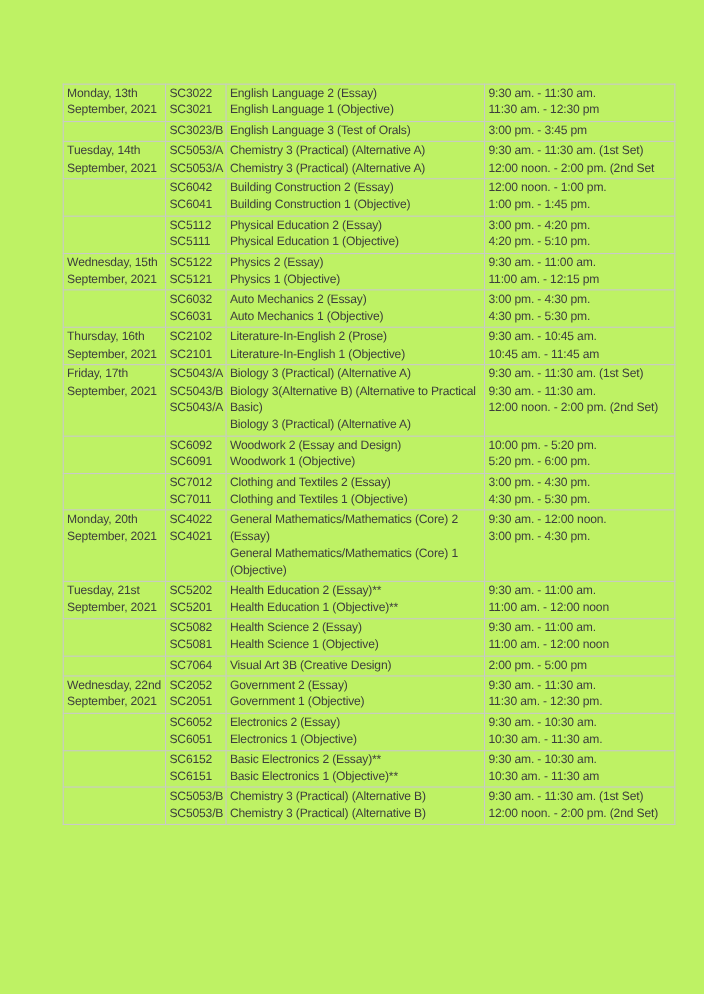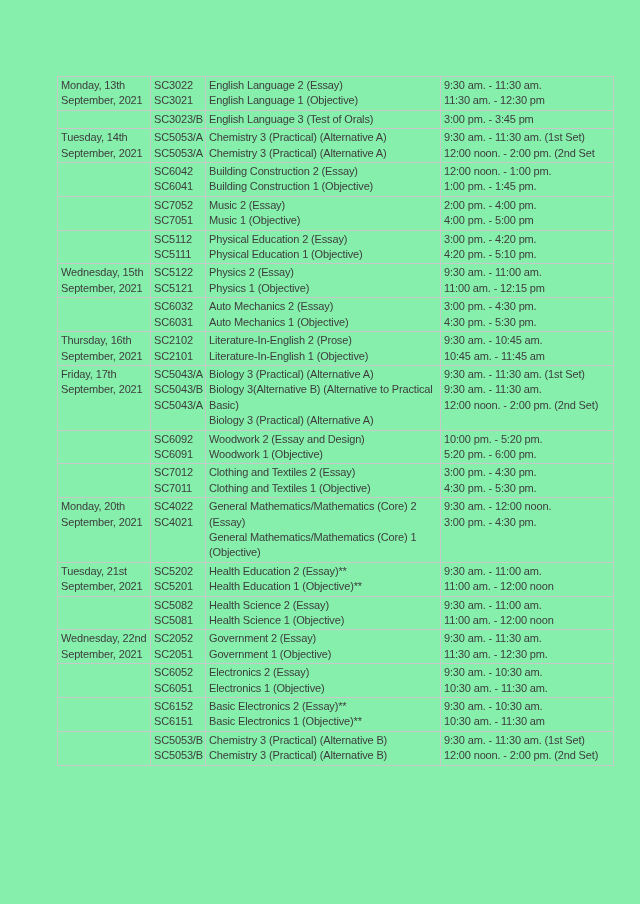--- a/index.html
+++ b/index.html
@@ -5,21 +5,21 @@
   * { box-sizing: border-box; }
   html, body {
     margin: 0;
     padding: 0;
     background: #ffffff;
   }
   .page {
     position: relative;
     width: 640px;
     height: 904px;
-    background: #86efac;
+    background: #bef264;
     font-family: "Liberation Sans", sans-serif;
     overflow: hidden;
   }
   table.timetable {
     position: absolute;
     left: 57px;
     top: 76px;
     width: 556px;
     border-collapse: collapse;
     table-layout: fixed;
@@ -114,35 +114,20 @@
             <div>Building Construction 1 (Objective)</div>
           </td>
           <td>
             <div>12:00 noon. - 1:00 pm.</div>
             <div>1:00 pm. - 1:45 pm.</div>
           </td>
         </tr>
         <tr>
           <td></td>
           <td>
-            <div>SC7052</div>
-            <div>SC7051</div>
-          </td>
-          <td>
-            <div>Music 2 (Essay)</div>
-            <div>Music 1 (Objective)</div>
-          </td>
-          <td>
-            <div>2:00 pm. - 4:00 pm.</div>
-            <div>4:00 pm. - 5:00 pm</div>
-          </td>
-        </tr>
-        <tr>
-          <td></td>
-          <td>
             <div>SC5112</div>
             <div>SC5111</div>
           </td>
           <td>
             <div>Physical Education 2 (Essay)</div>
             <div>Physical Education 1 (Objective)</div>
           </td>
           <td>
             <div>3:00 pm. - 4:20 pm.</div>
             <div>4:20 pm. - 5:10 pm.</div>
@@ -295,20 +280,32 @@
             <div>SC5082</div>
             <div>SC5081</div>
           </td>
           <td>
             <div>Health Science 2 (Essay)</div>
             <div>Health Science 1 (Objective)</div>
           </td>
           <td>
             <div>9:30 am. - 11:00 am.</div>
             <div>11:00 am. - 12:00 noon</div>
+          </td>
+        </tr>
+        <tr>
+          <td></td>
+          <td>
+            <div>SC7064</div>
+          </td>
+          <td>
+            <div>Visual Art 3B (Creative Design)</div>
+          </td>
+          <td>
+            <div>2:00 pm. - 5:00 pm</div>
           </td>
         </tr>
         <tr>
           <td>
             <div>Wednesday, 22nd</div>
             <div>September, 2021</div>
           </td>
           <td>
             <div>SC2052</div>
             <div>SC2051</div>

